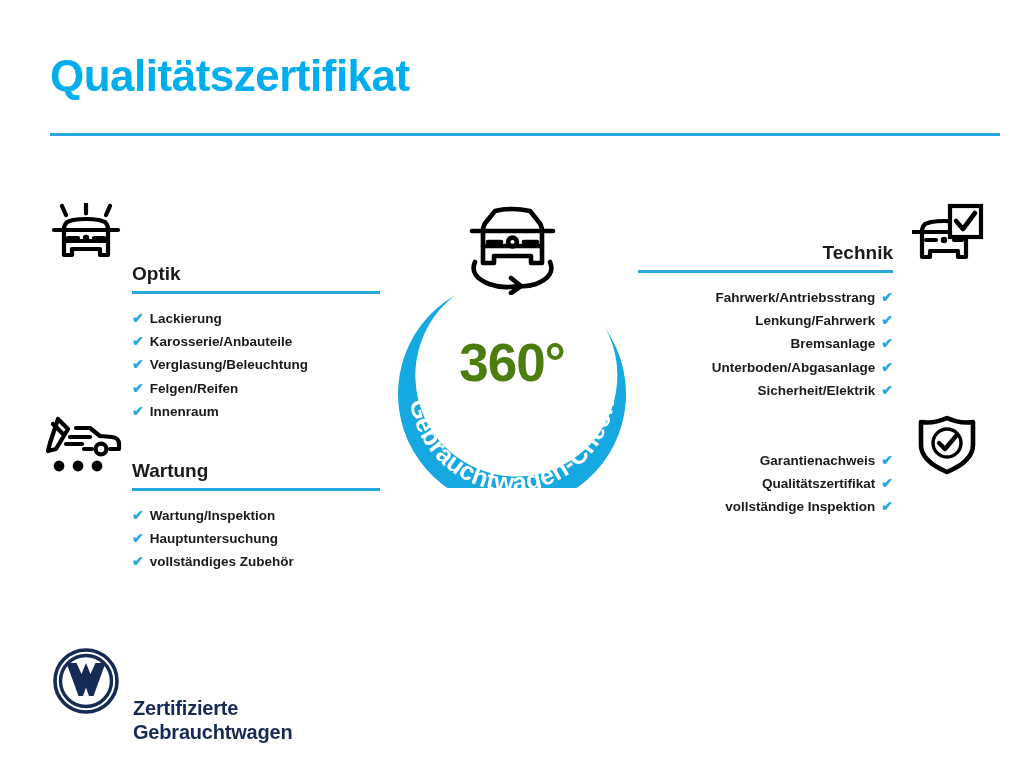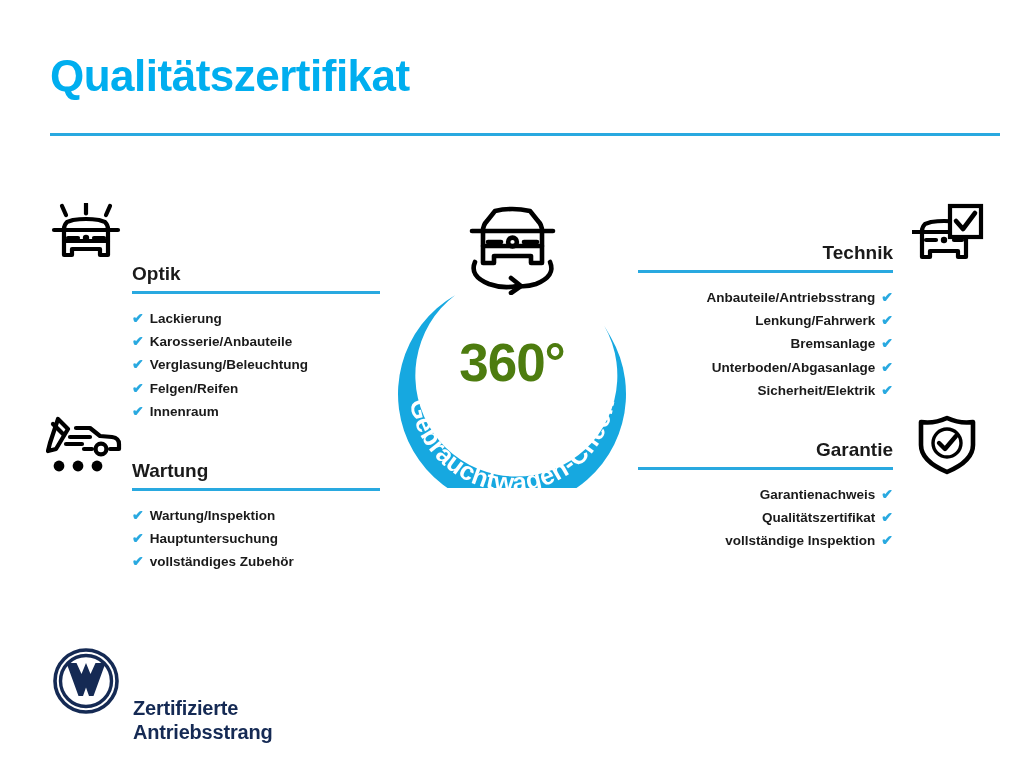--- a/index.html
+++ b/index.html
@@ -197,21 +197,21 @@
     </svg>
   </div>
 
   <div class="section right" id="sec-technik">
     <div class="sec-head">
       <div class="sec-title">Technik</div>
       <div class="sec-rule"></div>
     </div>
     <ul class="sec-list">
       <li>
-          <span>Anbauteile/Antriebsstrang</span>
+          <span>Fahrwerk/Antriebsstrang</span>
           <span class="chk">✔</span>
         </li>
       <li>
           <span>Lenkung/Fahrwerk</span>
           <span class="chk">✔</span>
         </li>
       <li>
           <span>Bremsanlage</span>
           <span class="chk">✔</span>
         </li>
@@ -228,24 +228,20 @@
 
   <div class="icon" id="icon-garantie">
     <svg viewBox="0 0 60 60" width="60" height="60">
       <path d="M30 3 Q43 9 56 7 L56 30 Q56 46 30 57 Q4 46 4 30 L4 7 Q17 9 30 3 Z" fill="none" stroke="#000" stroke-width="4.6" stroke-linejoin="round"></path>
       <circle cx="30" cy="28" r="14" fill="none" stroke="#000" stroke-width="3.4"></circle>
       <path d="M22 28 L28 34 L39 21" fill="none" stroke="#000" stroke-width="4.4" stroke-linecap="round" stroke-linejoin="round"></path>
     </svg>
   </div>
 
   <div class="section right" id="sec-garantie">
-    <div class="sec-head">
-      <div class="sec-title">Garantie</div>
-      <div class="sec-rule"></div>
-    </div>
     <ul class="sec-list">
       <li>
           <span>Garantienachweis</span>
           <span class="chk">✔</span>
         </li>
       <li>
           <span>Qualitätszertifikat</span>
           <span class="chk">✔</span>
         </li>
       <li>
@@ -293,16 +289,16 @@
 
   <div id="vw-logo">
     <svg viewBox="0 0 68 68" width="68" height="68">
       <circle cx="34" cy="34" r="31" fill="none" stroke="#152A54" stroke-width="3.6"></circle>
       <circle cx="34" cy="34" r="25.5" fill="none" stroke="#152A54" stroke-width="3.4"></circle>
       <path d="M34 16 L29.5 27 L24.5 16 L14.5 16 L26.5 49 L31 49 L34 40.5 L37 49 L41.5 49 L53.5 16 L43.5 16 L38.5 27 Z" fill="#152A54"></path>
     </svg>
   </div>
   <div class="vw-text">
     <div>Zertifizierte</div>
-    <div>Antriebsstrang</div>
+    <div>Gebrauchtwagen</div>
   </div>
 
 </div>
 
 </body></html>

